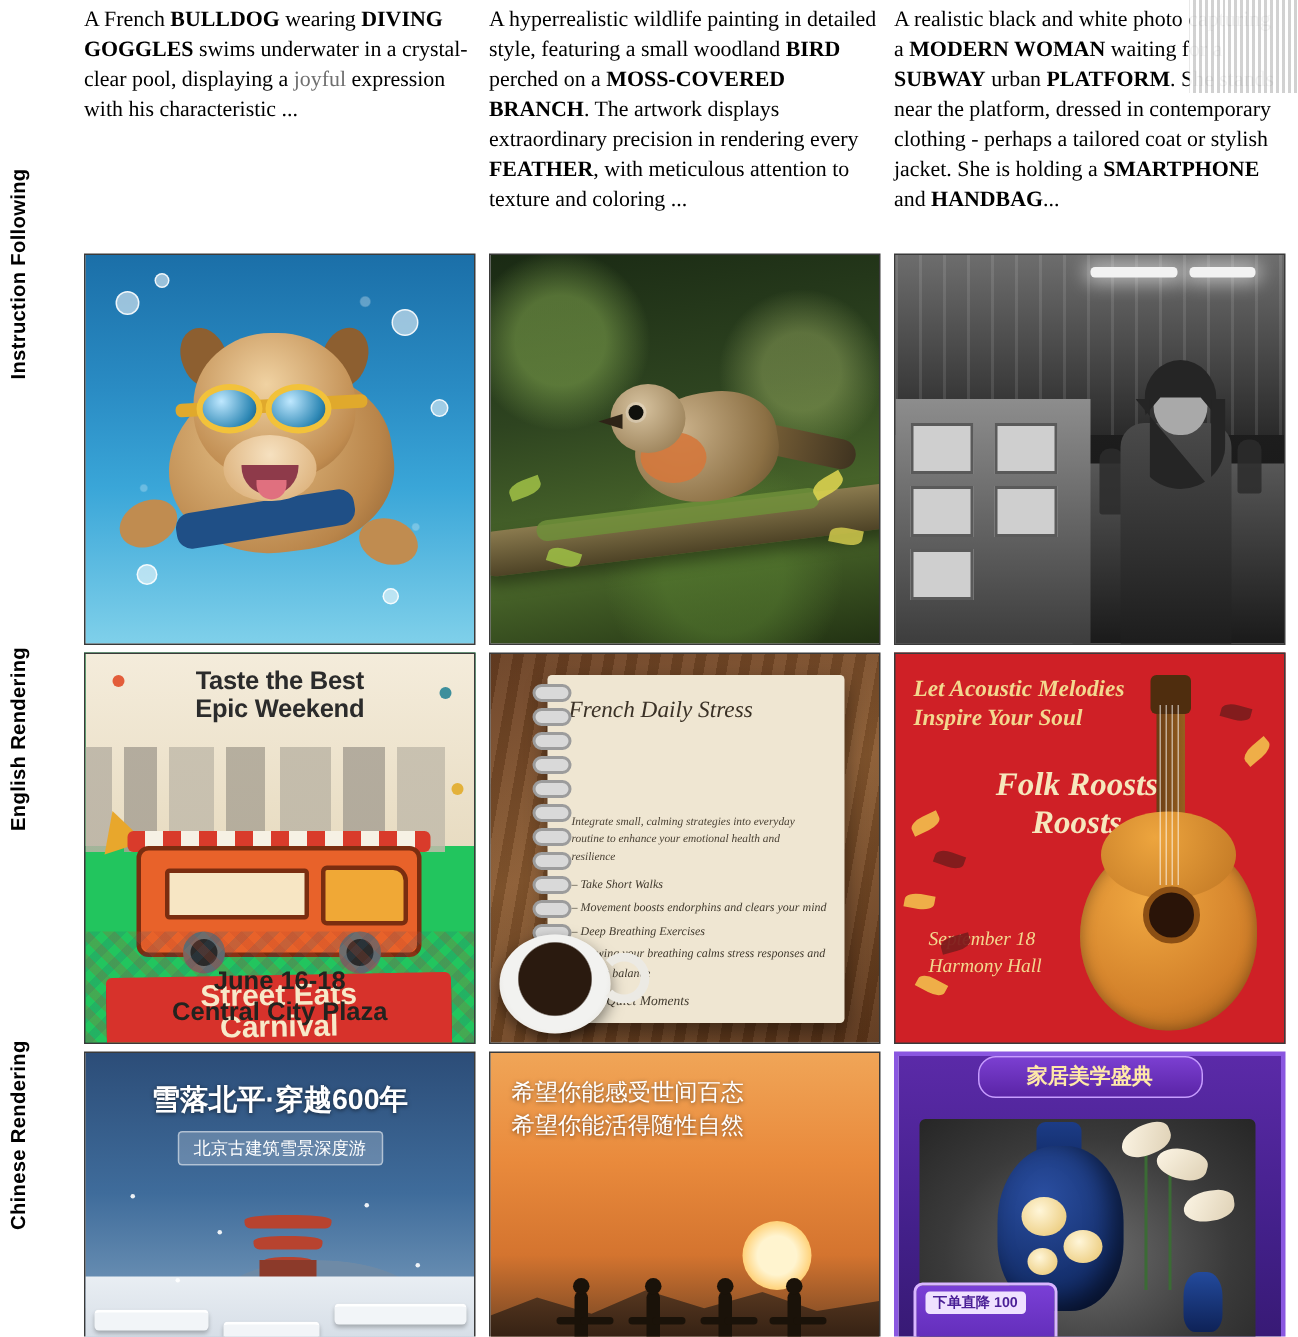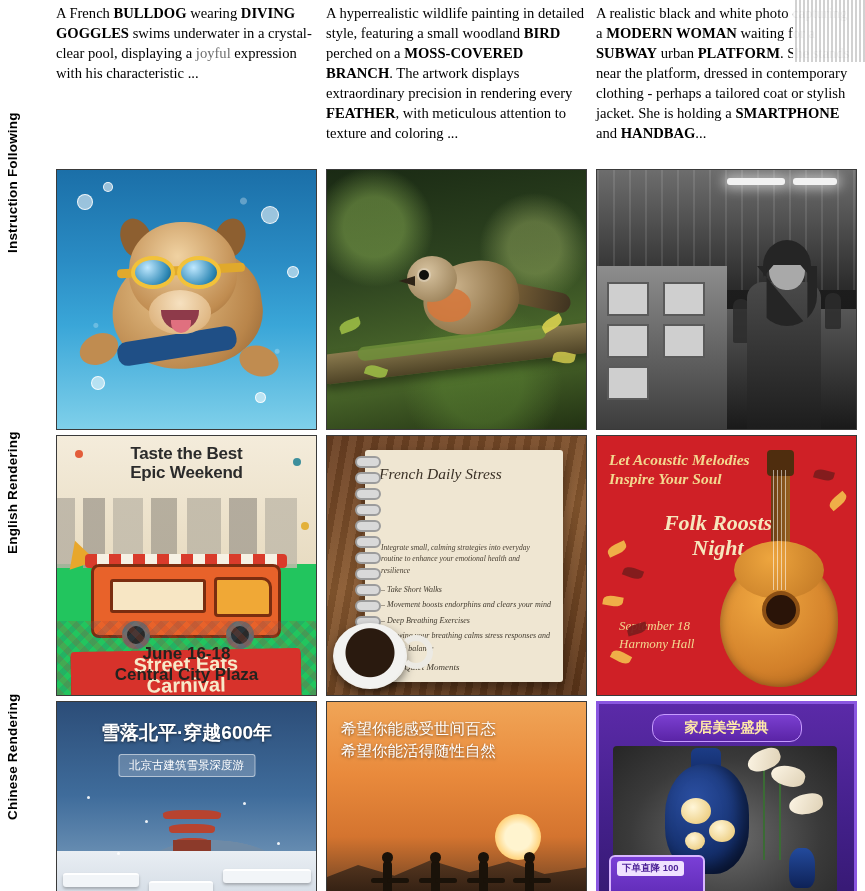--- a/index.html
+++ b/index.html
@@ -756,21 +756,21 @@
     border-radius: 3px;
   }
 
   
   .t-vase {
     background: linear-gradient(180deg,#5b2aa8 0%, #43208a 45%, #2d1462 100%);
     border: 3px solid #8a57e0;
   }
   .vase-hdr {
     position: absolute;
-    left: 50%; top: 10px;
+    left: 50%; top: 0;
     transform: translateX(-50%);
     padding: 4px 32px;
     border-radius: 12px;
     background: linear-gradient(180deg,#7b3fd1,#5a24a6);
     border: 1px solid #c79cff;
     font-family: Liberation Mono, monospace;
     font-weight: 700;
     font-size: 14px;
     color: #ffe9a8;
     white-space: nowrap;
@@ -1015,21 +1015,21 @@
       </div>
 
       <div class="cell">
         <div class="tile t-guitar">
           <div class="g-title">
             <div>Let Acoustic Melodies</div>
             <div>Inspire Your Soul</div>
           </div>
           <div class="g-sub">
             <div>Folk Roosts</div>
-            <div>Night</div>
+            <div>Roosts</div>
           </div>
           <div class="g-foot">
             <div>September 18</div>
             <div>Harmony Hall</div>
           </div>
           <div class="guitar-neck"></div>
           <div class="guitar-head"></div>
           <div class="guitar-body"></div>
           <div class="guitar-waist"></div>
           <div class="guitar-hole"></div>

